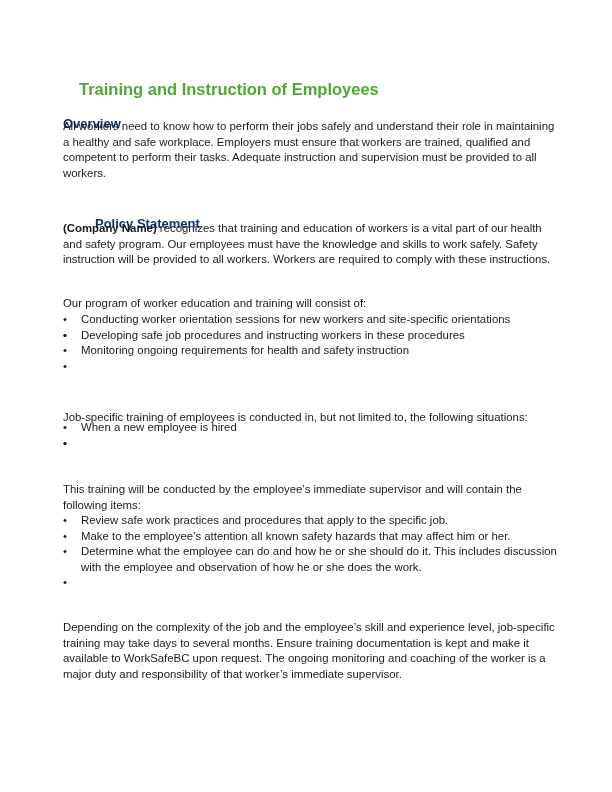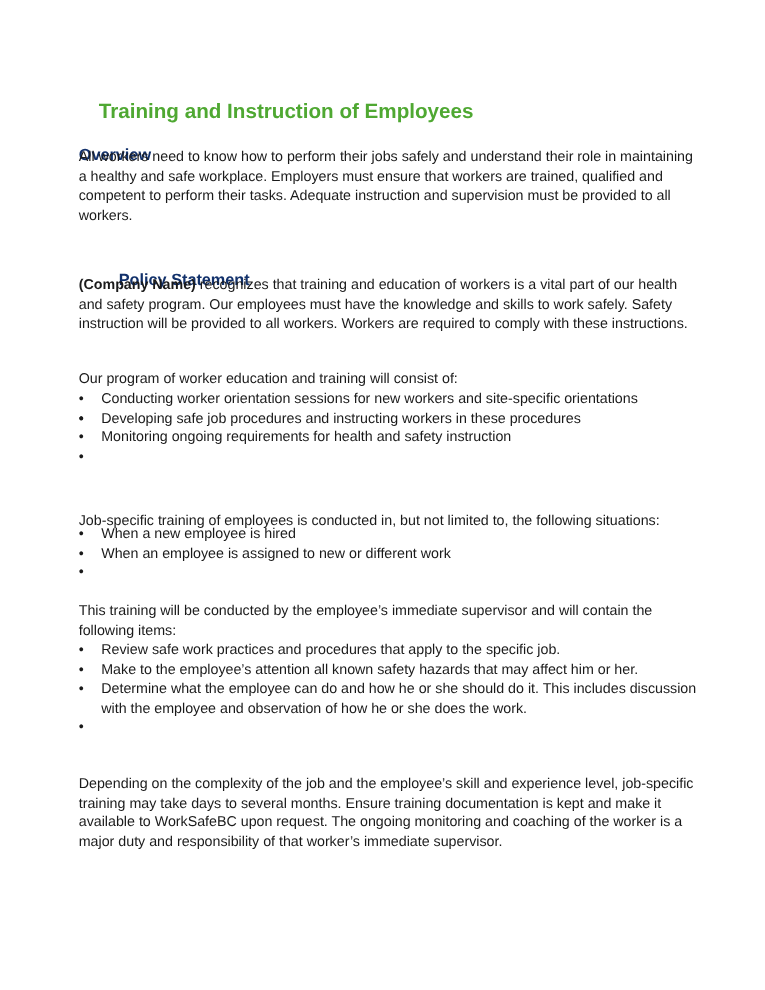--- a/index.html
+++ b/index.html
@@ -51,21 +51,21 @@
     <li><span class="bullet">•</span><span>Conducting worker orientation sessions for new workers and site-specific orientations</span></li>
     <li><span class="bullet">•</span></li>
     <li><span class="bullet">•</span><span>Developing safe job procedures and instructing workers in these procedures</span></li>
     <li><span class="bullet">•</span><span>Monitoring ongoing requirements for health and safety instruction</span></li>
     <li><span class="bullet">•</span></li>
   </ul>
 
   <p class="para" style="top:410px;">Job-specific training of employees is conducted in, but not limited to, the following situations:</p>
   <ul class="blist" style="top:420px;">
     <li><span class="bullet">•</span><span>When a new employee is hired</span></li>
-    <li><span class="bullet">•</span><span>When an employee is assigned to new or different work</span></li>
+    <li><span class="bullet">•</span></li>
     <li><span class="bullet">•</span></li>
   </ul>
 
   <p class="para" style="top:482px;">This training will be conducted by the employee’s immediate supervisor and will contain the following items:</p>
   <ul class="blist" style="top:513px;">
     <li><span class="bullet">•</span><span>Review safe work practices and procedures that apply to the specific job.</span></li>
     <li><span class="bullet">•</span><span>Make to the employee’s attention all known safety hazards that may affect him or her.</span></li>
     <li><span class="bullet">•</span><span>Determine what the employee can do and how he or she should do it. This includes discussion with the employee and observation of how he or she does the work.</span></li>
     <li><span class="bullet">•</span></li>
   </ul>

